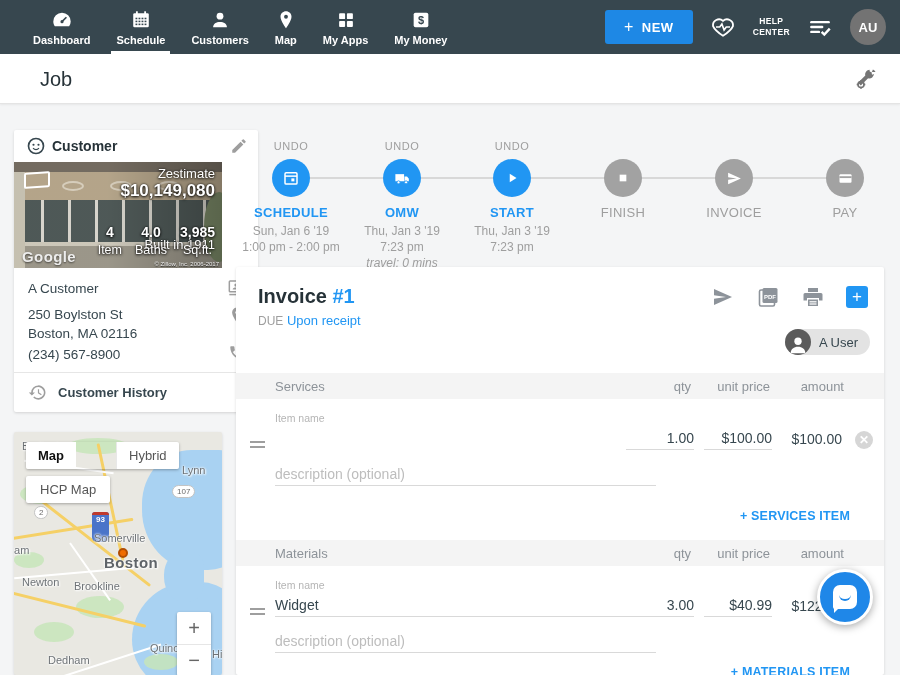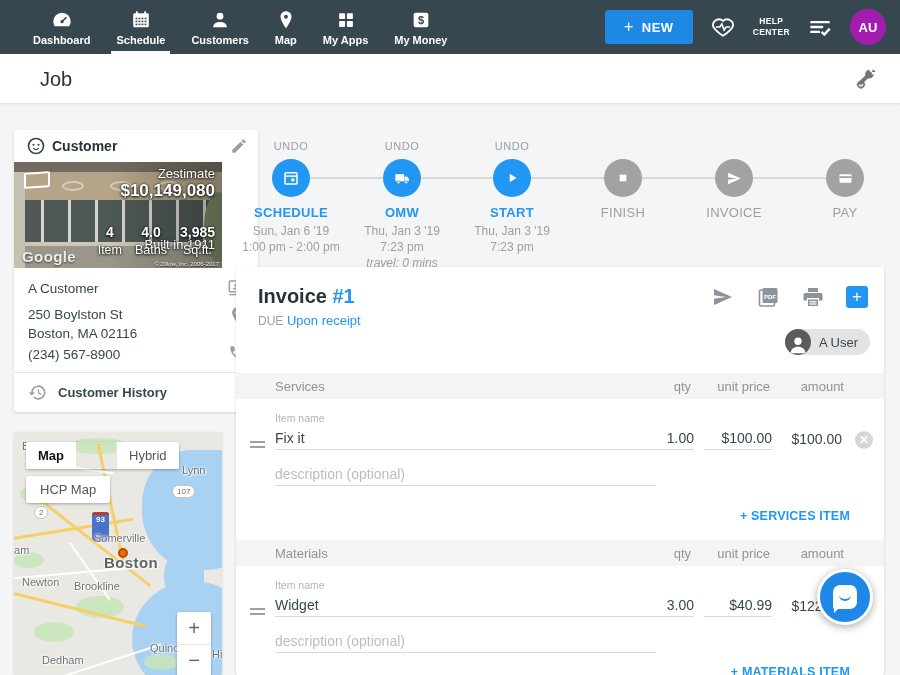--- a/index.html
+++ b/index.html
@@ -10,21 +10,21 @@
   
   .topnav { position:absolute; top:0; left:0; width:900px; height:54px; background:#37474f; display:flex; align-items:stretch; justify-content:space-between; z-index:30; }
   .nav-left { display:flex; align-items:stretch; padding-left:20px; }
   .nav-item { position:relative; display:flex; flex-direction:column; align-items:center; justify-content:center; gap:3px; padding:0 13px; cursor:pointer; }
   .nav-item .nav-label { color:#fff; font-size:11px; font-weight:bold; white-space:nowrap; }
   .nav-item.active::after { content:""; position:absolute; left:8px; right:8px; bottom:0; height:3px; background:#fff; }
   .nav-right { display:flex; align-items:center; gap:17px; padding-right:14px; }
   .new-btn { display:flex; align-items:center; gap:8px; background:#1e88e5; color:#fff; border:none; font-family:inherit; font-size:13px; font-weight:bold; letter-spacing:.5px; padding:9px 19px; border-radius:3px; cursor:pointer; }
   .new-btn .plus-glyph { font-size:16px; font-weight:normal; line-height:1; }
   .help-center { color:#fff; font-size:8.5px; font-weight:bold; letter-spacing:.4px; text-align:center; line-height:1.25; cursor:pointer; }
-  .avatar { width:36px; height:36px; border-radius:50%; background:#a21caf; color:#fff; font-size:13px; font-weight:bold; display:flex; align-items:center; justify-content:center; cursor:pointer; }
+  .avatar { width:36px; height:36px; border-radius:50%; background:#737373; color:#fff; font-size:13px; font-weight:bold; display:flex; align-items:center; justify-content:center; cursor:pointer; }
   .nav-icon-btn { cursor:pointer; display:flex; align-items:center; }
 
   
   .jobbar { position:absolute; top:54px; left:0; width:900px; height:50px; background:#fff; border-bottom:1px solid #e4e4e4; box-shadow:0 1px 2px rgba(0,0,0,.06); z-index:20;padding-left:43px; }
   .jobbar .page-title { position:absolute; left:40px; top:14px; font-size:20px; color:#263238; }
   .jobbar .job-tools { position:absolute; right:22px; top:13px; cursor:pointer; }
 
   
   .card { background:#fff; border-radius:2px; box-shadow:0 1px 3px rgba(0,0,0,.14); }
 
@@ -394,21 +394,21 @@
   <span class="rt-badge" style="left:158px; top:53px;">107</span>
   <span class="rt-badge" style="left:20px; top:74px;">2</span>
   <span class="shield93" style="left:78px; top:80px;">93</span>
   <span class="map-label" style="left:80px; top:100px;">Somerville</span>
   <span class="map-label" style="left:-6px; top:112px;">ham</span>
   <span class="marker" style="left:104px; top:116px;"></span>
   <span class="map-label big" style="left:90px; top:122px;">Boston</span>
   <span class="map-label" style="left:8px; top:144px;">Newton</span>
   <span class="map-label" style="left:60px; top:148px;">Brookline</span>
   <span class="map-label" style="left:136px; top:210px;">Quincy</span>
-  <span class="map-label" style="left:28px; top:222px;">Dedham</span>
+  <span class="map-label" style="left:34px; top:222px;">Dedham</span>
   <span class="map-label" style="left:198px; top:216px;">Hi</span>
 
   <div class="map-btns">
     <button class="map-btn sel">Map</button>
     <button class="map-btn">Hybrid</button>
   </div>
   <button class="hcp-btn">HCP Map</button>
   <div class="zoom-ctl">
     <div class="zc">+</div>
     <div class="zc">−</div>
@@ -549,21 +549,20 @@
     <span class="colh col-qty">qty</span>
     <span class="colh col-unit">unit price</span>
     <span class="colh col-amt">amount</span>
   </div>
   <div class="item-row row-services">
     <div class="drag">
         <span></span>
         <span></span>
       </div>
     <div class="item-name-label">Item name</div>
-    <input class="fld f-name" value="Fix it" style="">
     <input class="fld f-qty" value="1.00" style="">
     <input class="fld f-unit" value="$100.00" style="">
     <div class="amt">$100.00</div>
     <div class="remove">✕</div>
     <input class="fld f-desc" placeholder="description (optional)" style="">
   </div>
   <div class="add-link add-services">+ SERVICES ITEM</div>
 
   <div class="sec-band band-materials">
     <span class="bname">Materials</span>

